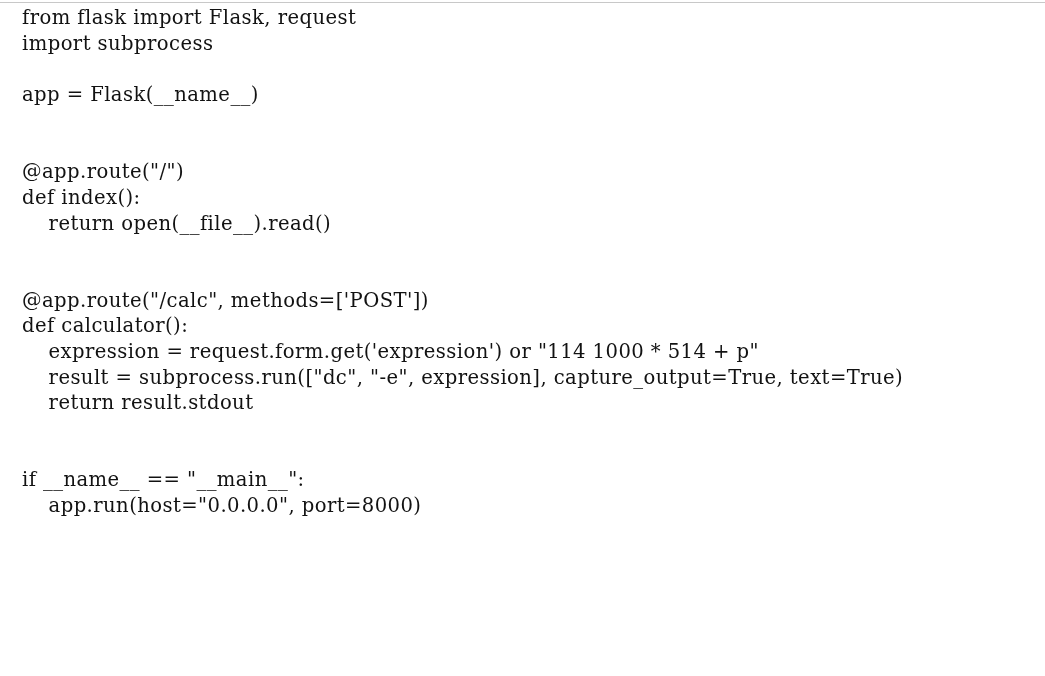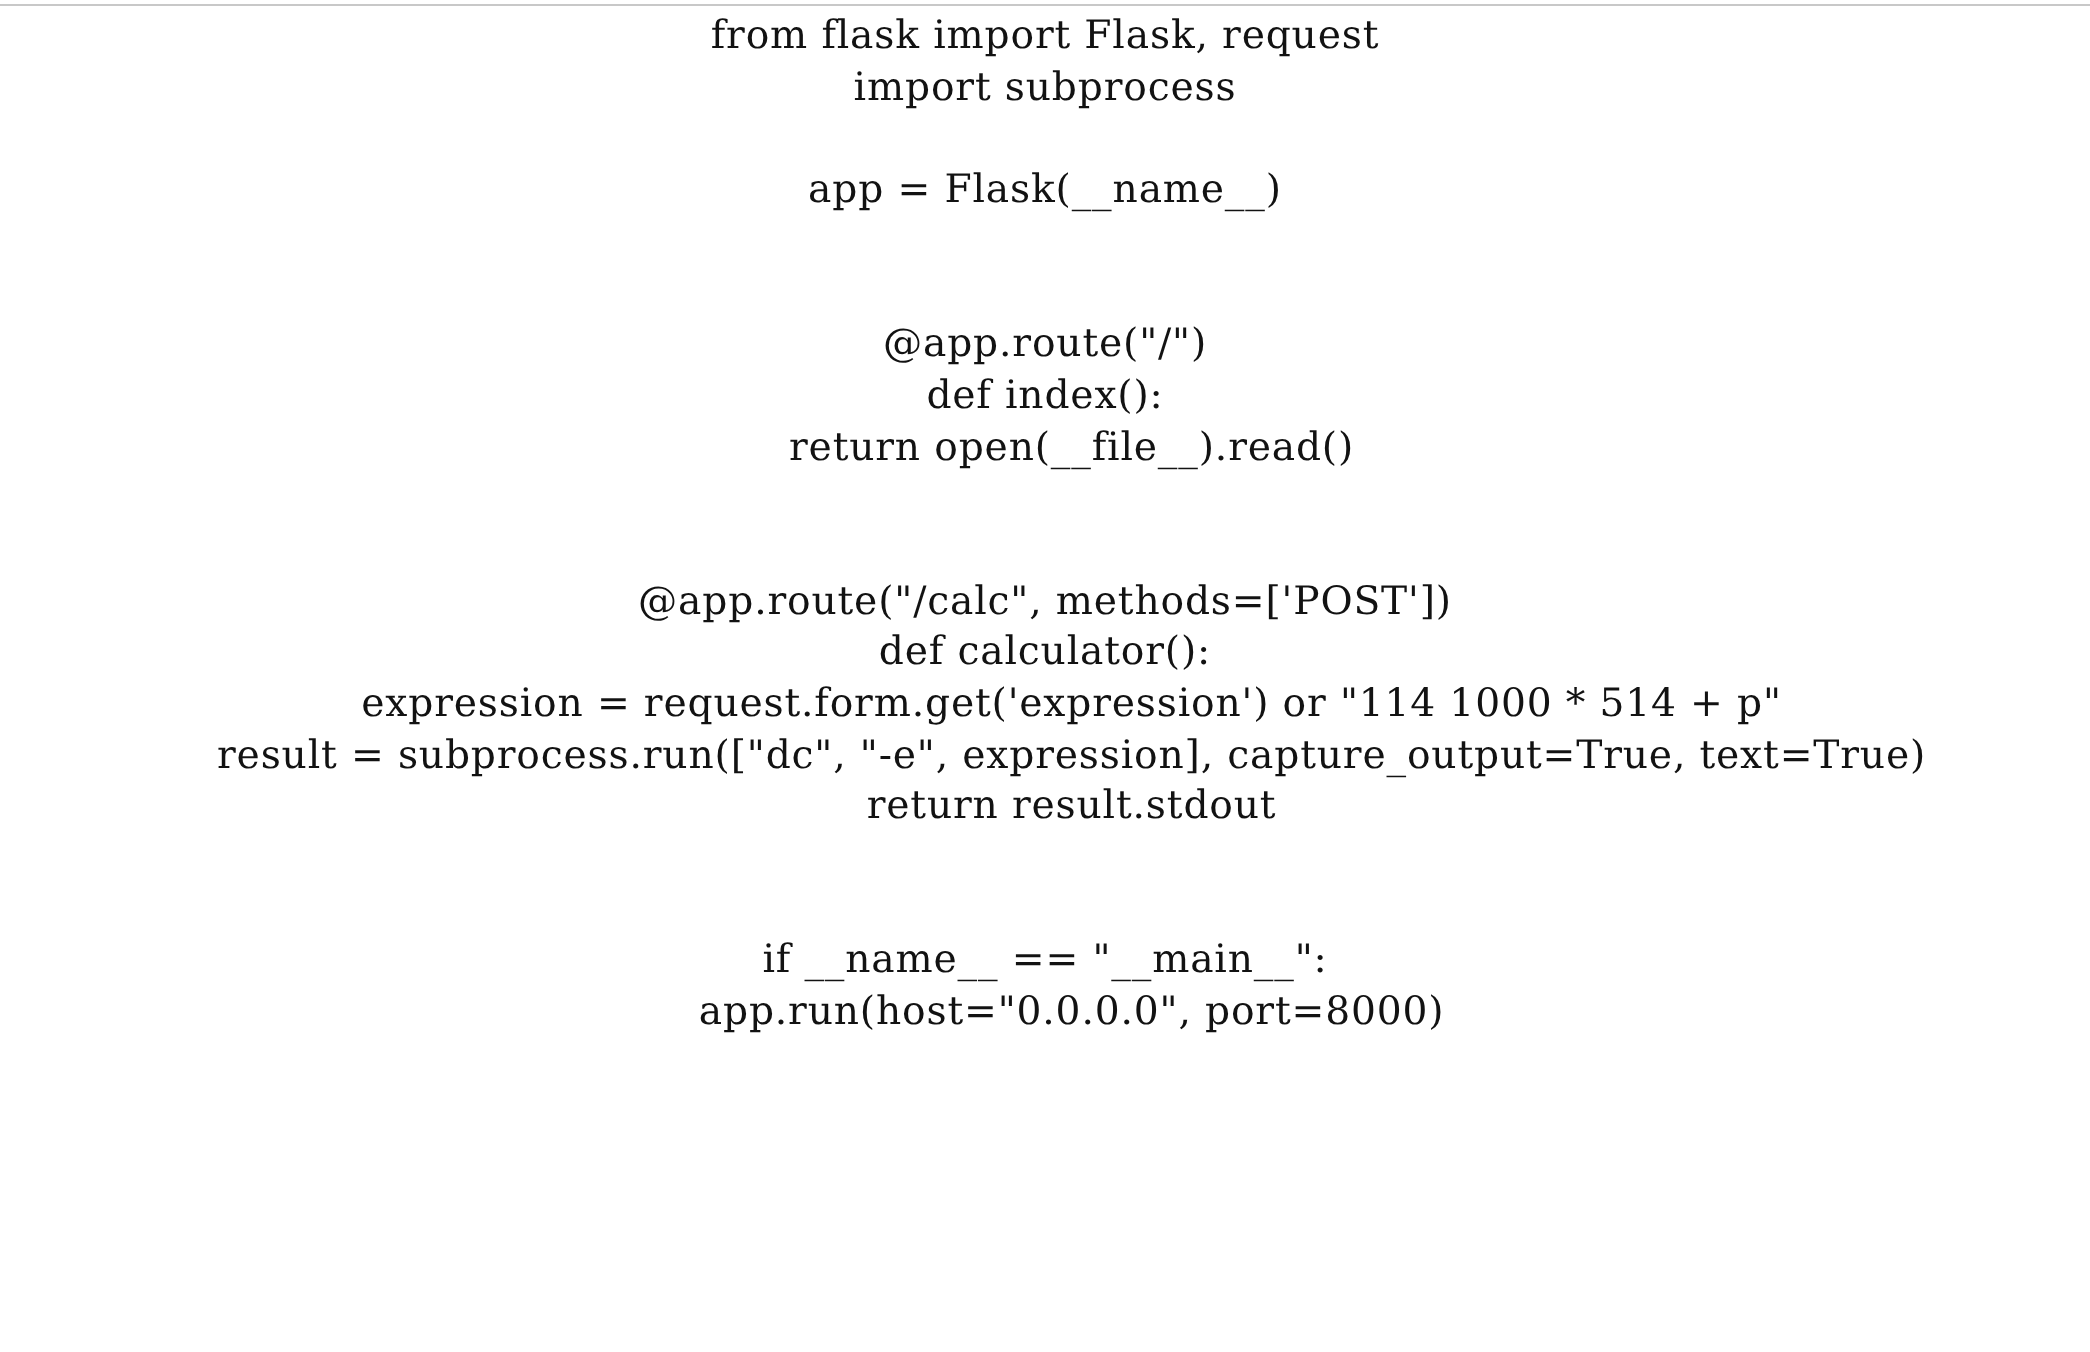--- a/index.html
+++ b/index.html
@@ -39,27 +39,26 @@
     top: 5px;
     width: 1045px;
     height: 671px;
     padding: 0;
     margin: 0;
     overflow: hidden;
   }
 
   #code-block {
     margin: 0;
-    padding: 0 0 0 0;
+    padding: 0 0 0 22px;
     white-space: pre;
     color: #121212;
     font-family: "DejaVu Serif", "Liberation Serif", serif;
     font-size: 0px;        
     line-height: 0;
-    text-align: center;
   }
 
   .code-line {
     display: block;
     height: 25.7px;
     line-height: 25.7px;
     font-size: 19.6px;
     font-family: "DejaVu Serif", "Liberation Serif", serif;
     letter-spacing: 0.42px;
     white-space: pre;

